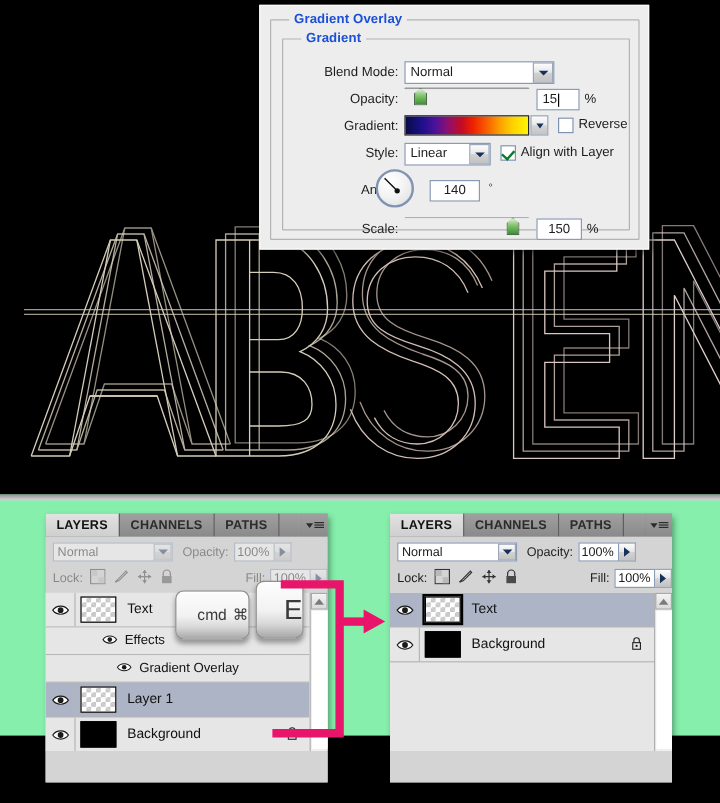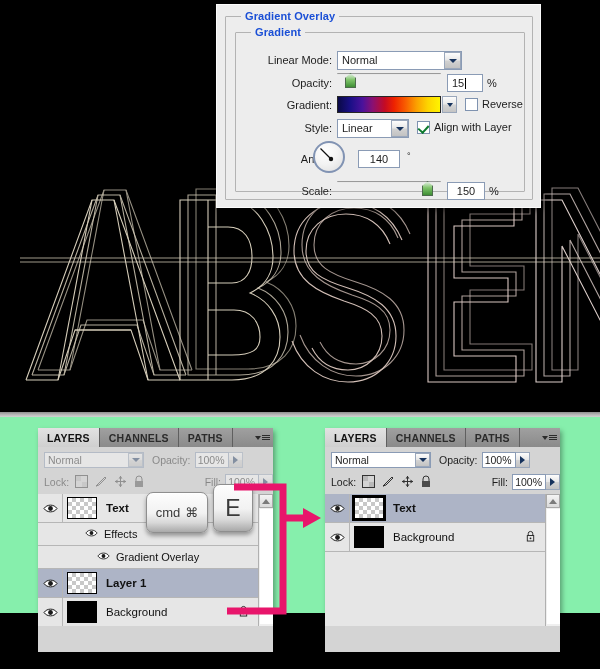--- a/index.html
+++ b/index.html
@@ -216,21 +216,21 @@
   }
   .thumb.checker{
     background-image:
       linear-gradient(45deg,#c8c8c8 25%,transparent 25%,transparent 75%,#c8c8c8 75%),
       linear-gradient(45deg,#c8c8c8 25%,transparent 25%,transparent 75%,#c8c8c8 75%);
     background-size:8px 8px;background-position:0 0,4px 4px;background-color:#fff;
   }
   .thumb.solidblack{background:#000;}
   .thumb.selectedthumb{outline:2px solid #000;outline-offset:0px;}
   .layer-name{margin-left:9px;font-size:11.5px;color:#111;}
-  .layer-name.bold{font-weight:bold;text-align:right;}
+  .layer-name.bold{font-weight:normal;text-align:right;}
   .layer-name.italic{}
   .lock-icon-cell{margin-left:auto;margin-right:9px;}
 
   .sub-row{
     position:relative;height:22px;display:flex;align-items:center;
     border-bottom:1px solid #b6b6b6;background:#e6e6e6;
   }
   .sub-row .eye-cell{height:22px;}
   .sub-indent{width:22px;flex:0 0 22px;}
   .sub-label{font-size:11px;color:#111;}
@@ -250,21 +250,21 @@
   .panel-footer{position:absolute;left:0;background:#d4d4d4;}
 
   .disabled{opacity:.42;}
 
   
   .keycap{
     position:absolute;border-radius:7px;
     background:linear-gradient(to bottom,#fdfdfd 0%,#f2f2f2 52%,#d8d8d8 76%,#a9a9a9 100%);
     border:1px solid #8e8e8e;
     box-shadow:0 3px 4px rgba(0,0,0,.35), inset 0 1px 0 #fff;
-    display:flex;align-items:center;justify-content:center;
+    display:flex;align-items:center;justify-content:flex-end;
     color:#3a3a3a;box-sizing:border-box;
   }
   #key-cmd{left:146px;top:492px;width:62px;height:41px;font-size:13px;gap:5px;}
   #key-e{left:213px;top:484px;width:40px;height:48px;font-size:23px;}
 
   
   #arrow-svg{position:absolute;left:0;top:0;width:600px;height:669px;pointer-events:none;}
 </style>
 </head>
 <body>
@@ -361,21 +361,21 @@
 </div>
 
 <div id="fx-dialog">
 
   <div class="group-box" id="grp-outer"></div>
   <div class="group-legend" id="lg-outer">Gradient Overlay</div>
 
   <div class="group-box" id="grp-inner"></div>
   <div class="group-legend" id="lg-inner">Gradient</div>
 
-  <div class="fld-label" style="left:30px;top:45px;width:85px;">Linear Mode:</div>
+  <div class="fld-label" style="left:30px;top:45px;width:85px;">Blend Mode:</div>
   <div class="combo" style="left:120px;top:46px;width:125px;">
     <span class="cb-text">Normal</span>
     <span class="combo-arrow">
         <span class="chev"></span>
       </span>
   </div>
 
   <div class="fld-label" style="left:30px;top:68px;width:85px;">Opacity:</div>
   <div class="slider-track" style="left:120px;top:68px;width:104px;"></div>
   <div class="slider-thumb" style="left:128px;top:68px;">

